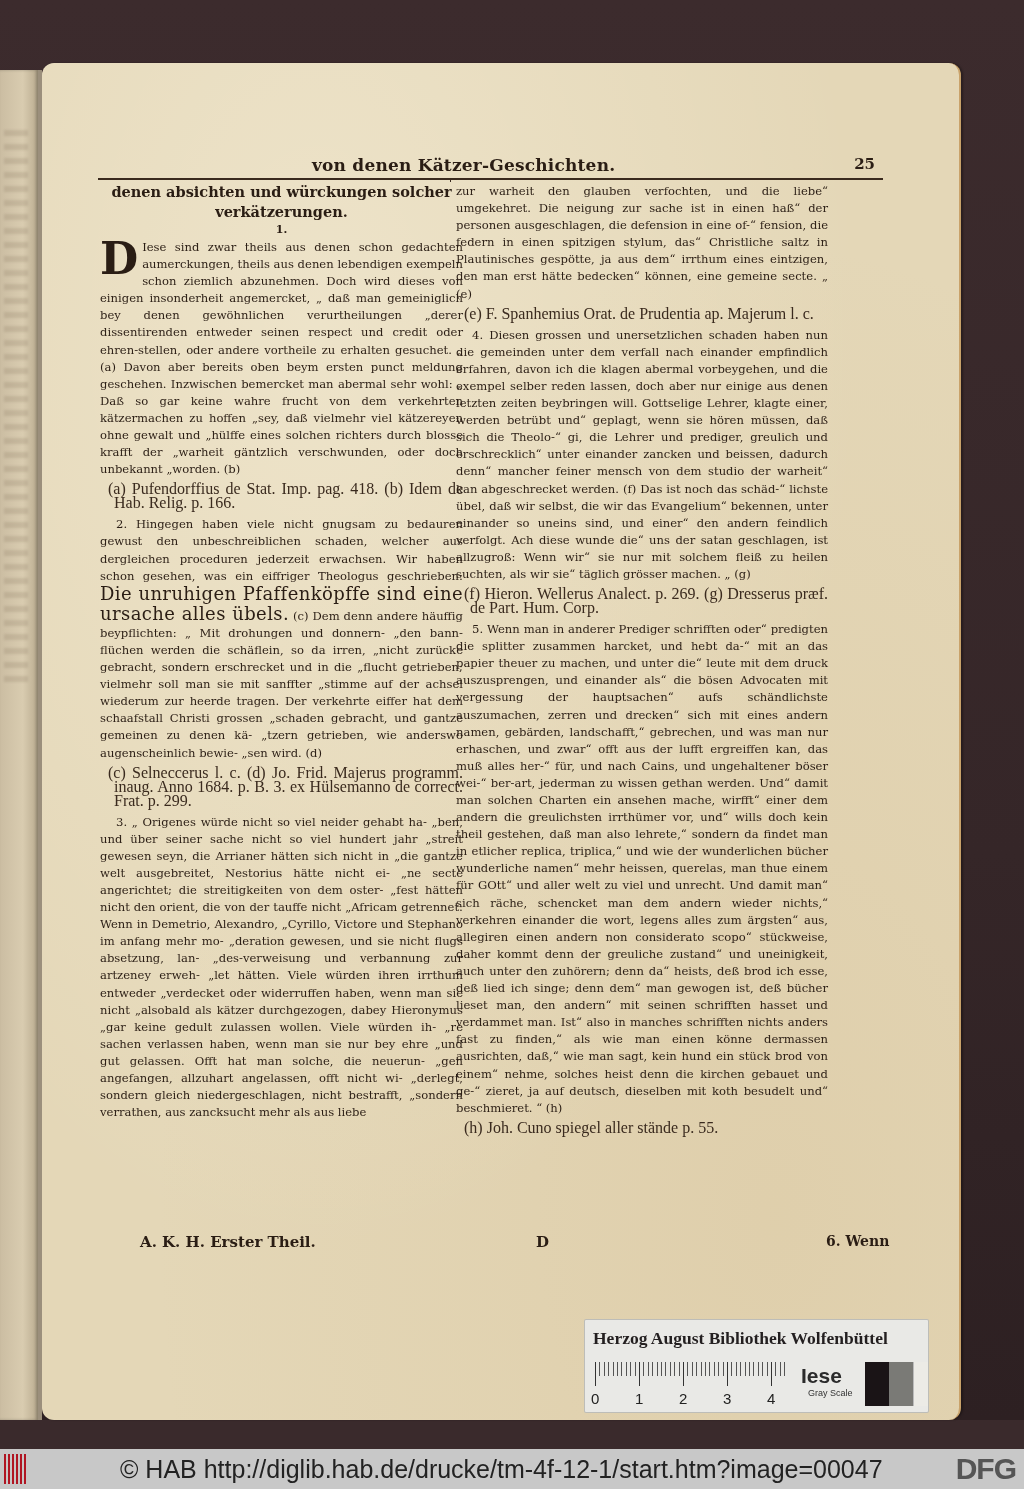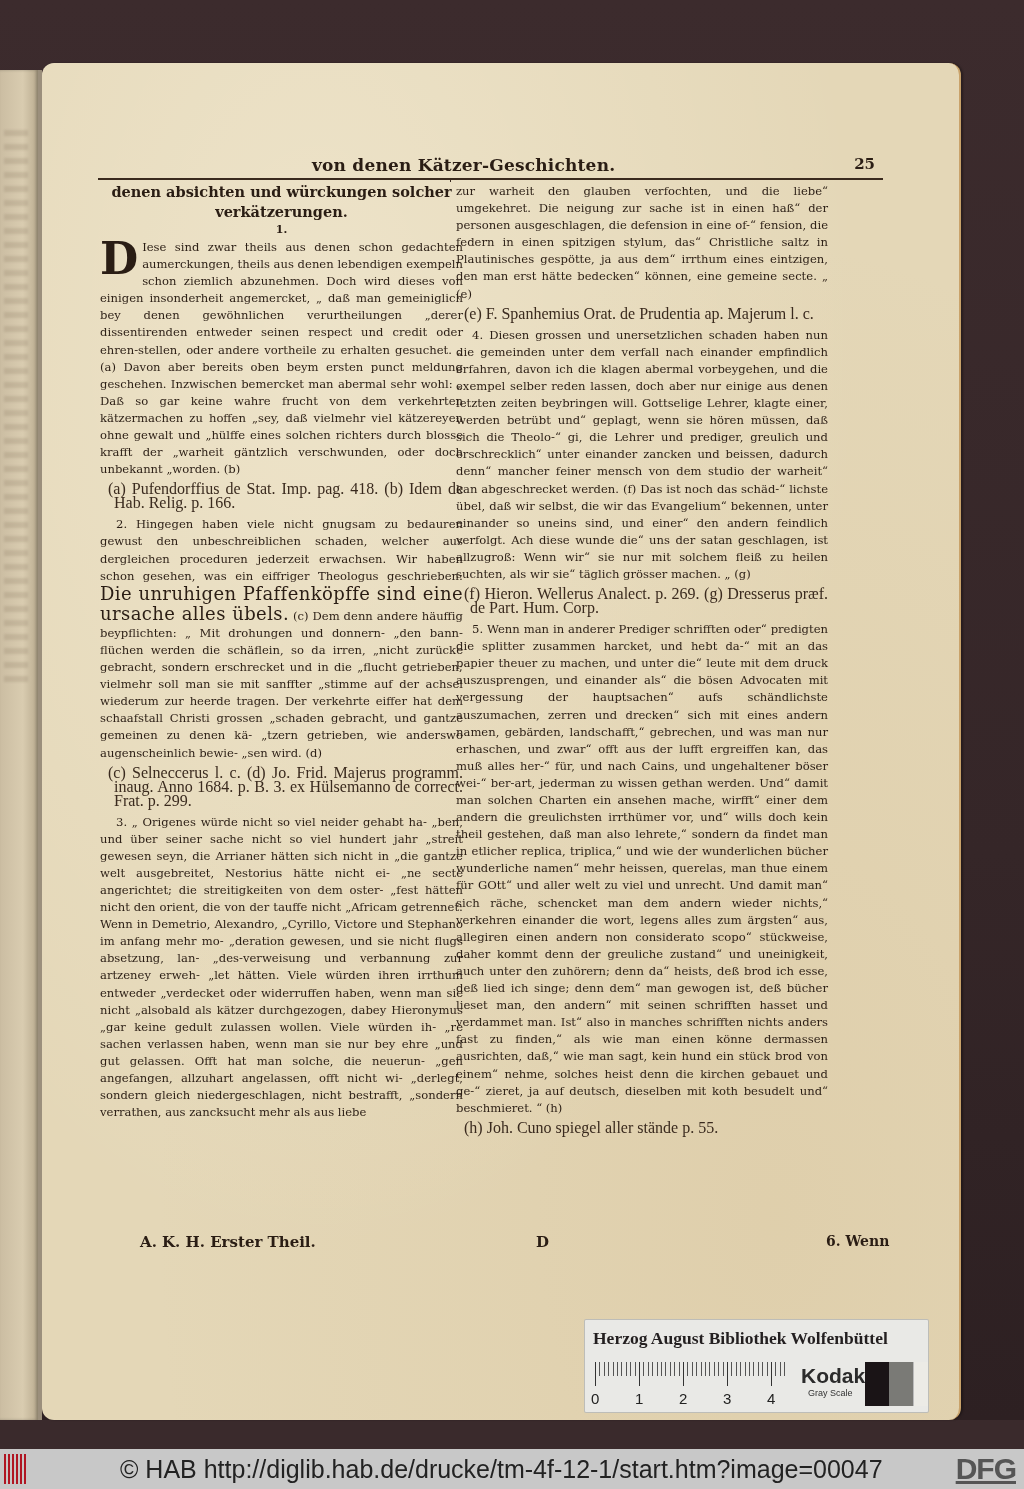--- a/index.html
+++ b/index.html
@@ -126,21 +126,21 @@
     .footer-logo {
       position:absolute; left:4px; top:5px; width:24px; height:30px;
       background:repeating-linear-gradient(90deg,#b01623 0 2px, transparent 2px 4px);
     }
     .footer-text {
       position:absolute; left:120px; top:6px; font-family:"Liberation Sans", sans-serif;
       font-size:25px; color:#222;
     }
     .footer-dfg {
       position:absolute; right:8px; top:3px; font-family:"Liberation Sans", sans-serif;
-      font-weight:bold; font-size:30px; color:#555; letter-spacing:-1px;text-decoration:underline;
+      font-weight:bold; font-size:30px; color:#555; letter-spacing:-1px;
     }
   </style>
 </head>
 <body>
 
 <div class="backdrop"></div>
 <div class="left-leaf">
     <div class="ghost"></div>
   </div>
 <div class="gutter"></div>
@@ -191,21 +191,21 @@
     <div class="major" style="left:132px"></div>
     <div class="major" style="left:176px"></div>
   </div>
   <div class="ruler-labels">
     <span style="left:2px">0</span>
     <span style="left:46px">1</span>
     <span style="left:90px">2</span>
     <span style="left:134px">3</span>
     <span style="left:178px">4</span>
   </div>
-  <div class="kodak">Kodak</div>
+  <div class="kodak">Iese</div>
   <div class="kodak-sub">Gray Scale</div>
   <div class="swatch" style="left:280px;background:#1a1416"></div>
   <div class="swatch" style="left:304px;background:#7a7a76"></div>
   <div class="swatch" style="left:328px;width:14px;background:#ecebe6;border-left:1px solid #bbb"></div>
 </div>
 
 <div class="footer-bar">
   <div class="footer-logo"></div>
   <div class="footer-text">© HAB http://diglib.hab.de/drucke/tm-4f-12-1/start.htm?image=00047</div>
   <div class="footer-dfg">DFG</div>

